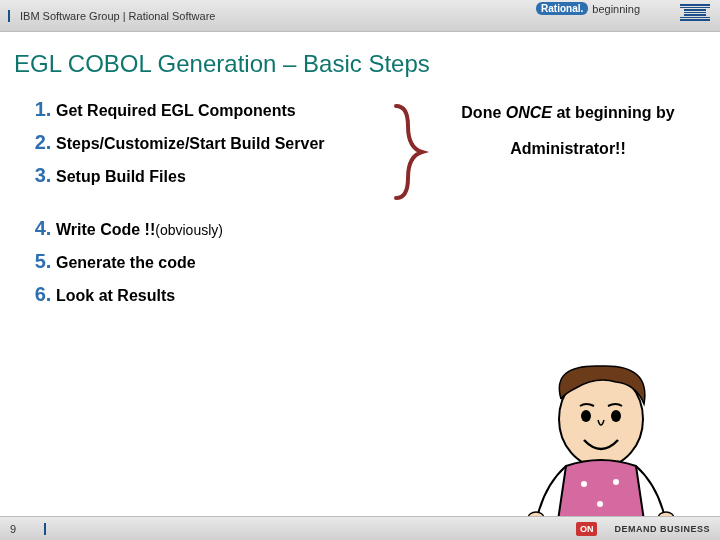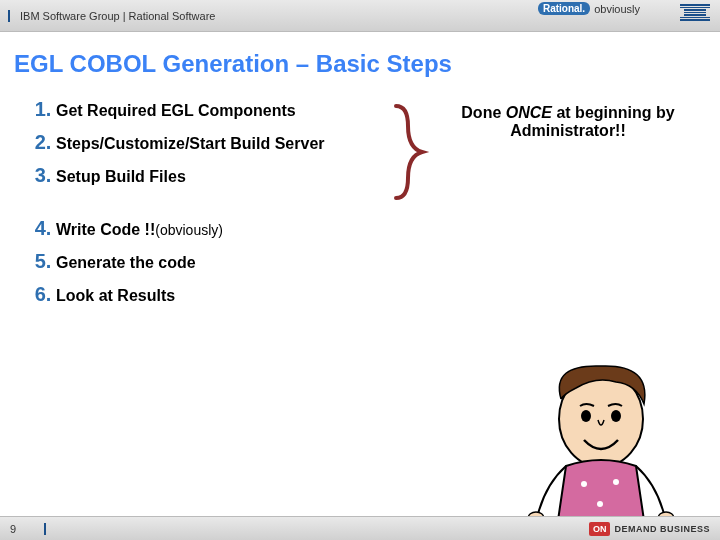--- a/index.html
+++ b/index.html
@@ -54,23 +54,23 @@
     top: 4px;
     display: flex;
     flex-direction: column;
     gap: 1px;
   }
   .ibm-logo .bar { width: 30px; height: 1.5px; background: #1a4f8a; }
   .ibm-logo .bar:nth-child(3),
   .ibm-logo .bar:nth-child(4),
   .ibm-logo .bar:nth-child(5) { width: 22px; margin-left: 4px; }
   .title {
-    color: #3b82f6;
+    color: #0f766e;
     font-size: 24px;
-    font-weight: bold;
+    font-weight: normal;
     padding: 18px 0 10px 14px;
   }
   .content {
     position: relative;
     padding-left: 30px;
   }
   ol.steps {
     list-style: none;
     counter-reset: step;
     text-align: center;
@@ -104,21 +104,21 @@
     position: absolute;
     top: 6px;
     left: 428px;
     width: 280px;
     font-size: 16px;
     font-weight: bold;
     color: #000;
     text-align: center;
   }
   .annotation .emph { font-style: italic; }
-  .annotation .line2 { }
+  .annotation .line2 { margin-top: 18px; }
   .brace {
     position: absolute;
     top: 4px;
     left: 390px;
   }
   .easy {
     font-size: 20px;
     font-weight: bold;
     font-style: italic;
     color: #000;
@@ -149,21 +149,21 @@
   }
   .footer .pagenum {
     font-size: 11px;
     color: #333;
   }
   .on-demand {
     position: absolute;
     right: 10px;
     display: flex;
     align-items: center;
-    gap: 4px;
+    gap: 17px;
   }
   .on-box {
     background: #c33;
     color: #fff;
     font-size: 9px;
     font-weight: bold;
     padding: 2px 4px;
     border-radius: 2px;
   }
   .demand-text {
@@ -174,21 +174,21 @@
   }
 </style>
 </head>
 <body>
 
 <div class="topbar">
   <span class="tick"></span>
   <span>IBM Software Group | Rational Software</span>
   <div class="rational-badge">
     <span class="rational-box">Rational.</span>
-    <span class="software-text">obviously</span>
+    <span class="software-text">beginning</span>
   </div>
   <div class="ibm-logo">
     <div class="bar"></div>
       <div class="bar"></div>
       <div class="bar"></div>
       <div class="bar"></div>
     <div class="bar"></div>
       <div class="bar"></div>
       <div class="bar"></div>
   </div>

